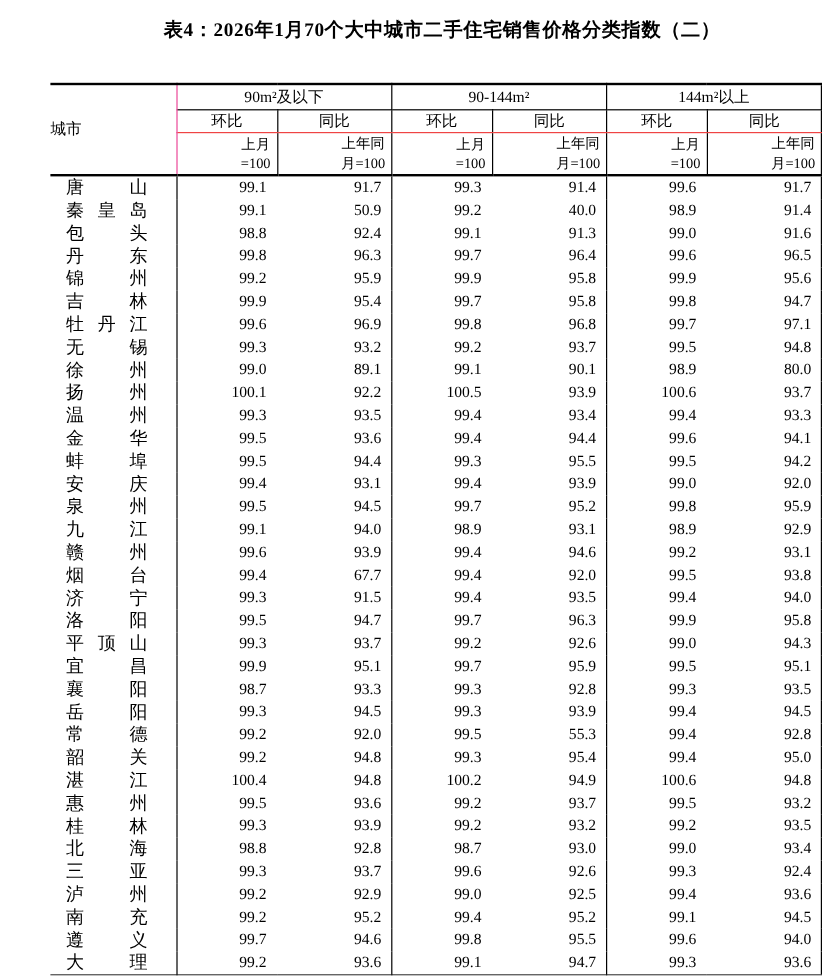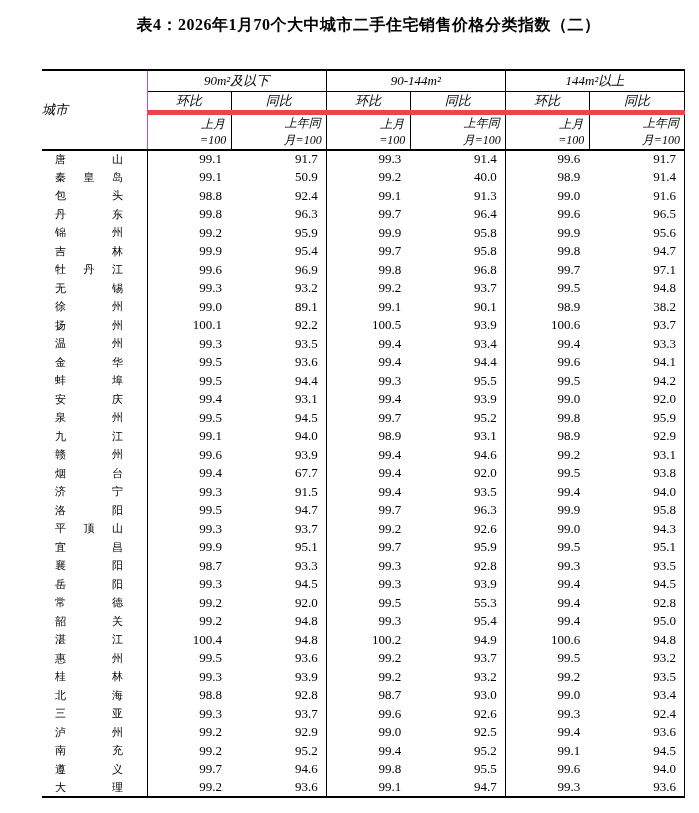--- a/index.html
+++ b/index.html
@@ -34,38 +34,37 @@
     border-bottom: 2px solid #000;
   }
   col.c-city { width: 105px; }
   col.c-mom  { width: 84px; }
   col.c-yoy  { width: 95px; }
 
   th {
     font-weight: normal;
     font-size: 13px;
     padding: 0;
-    font-style: italic;
   }
   .city-h {
     border-right: 1px solid #ec4899;
     border-bottom: 2px solid #000;
     text-align: left;
     vertical-align: middle;
   }
   tr.grp-row th.group {
     height: 21px;
     border-right: 1px solid #000;
     border-bottom: 1px solid #000;
     text-align: center;
   }
   tr.sub-row th {
     height: 19px;
     border-right: 1px solid #000;
-    border-bottom: 5px solid #ef4444;
+    border-bottom: 1px solid #ef4444;
     text-align: center;
     margin-left: 20px;
   }
   tr.base-row th {
     height: 21px;
     font-size: 12px;
     border-right: 1px solid #000;
     border-bottom: 2px solid #000;
     text-align: center;
     padding-left: 48px;
@@ -74,21 +73,21 @@
     height: 18.5px;
     padding: 0;
     font-size: 13px;
     text-align: right;
     white-space: nowrap;
   }
   td.city {
     text-align: left;
     padding-left: 13px;
     border-right: 1px solid #000;
-    font-size: 11px;
+    font-size: 15px;
   }
   td.city .city-inner {
     display: inline-block;
     width: 68px;
     text-align: justify;
     text-align-last: justify;
   }
   td.mom { padding-right: 9px; }
   td.yoy { padding-right: 8px; border-right: 1px solid #000; }
 </style>
@@ -205,21 +204,21 @@
           <td class="mom">99.5</td>
           <td class="yoy">94.8</td>
         </tr>
         <tr>
           <td class="city"><span class="city-inner">徐州</span></td>
           <td class="mom">99.0</td>
           <td class="yoy">89.1</td>
           <td class="mom">99.1</td>
           <td class="yoy">90.1</td>
           <td class="mom">98.9</td>
-          <td class="yoy">38.2</td>
+          <td class="yoy">80.0</td>
         </tr>
         <tr>
           <td class="city"><span class="city-inner">扬州</span></td>
           <td class="mom">100.1</td>
           <td class="yoy">92.2</td>
           <td class="mom">100.5</td>
           <td class="yoy">93.9</td>
           <td class="mom">100.6</td>
           <td class="yoy">93.7</td>
         </tr>

